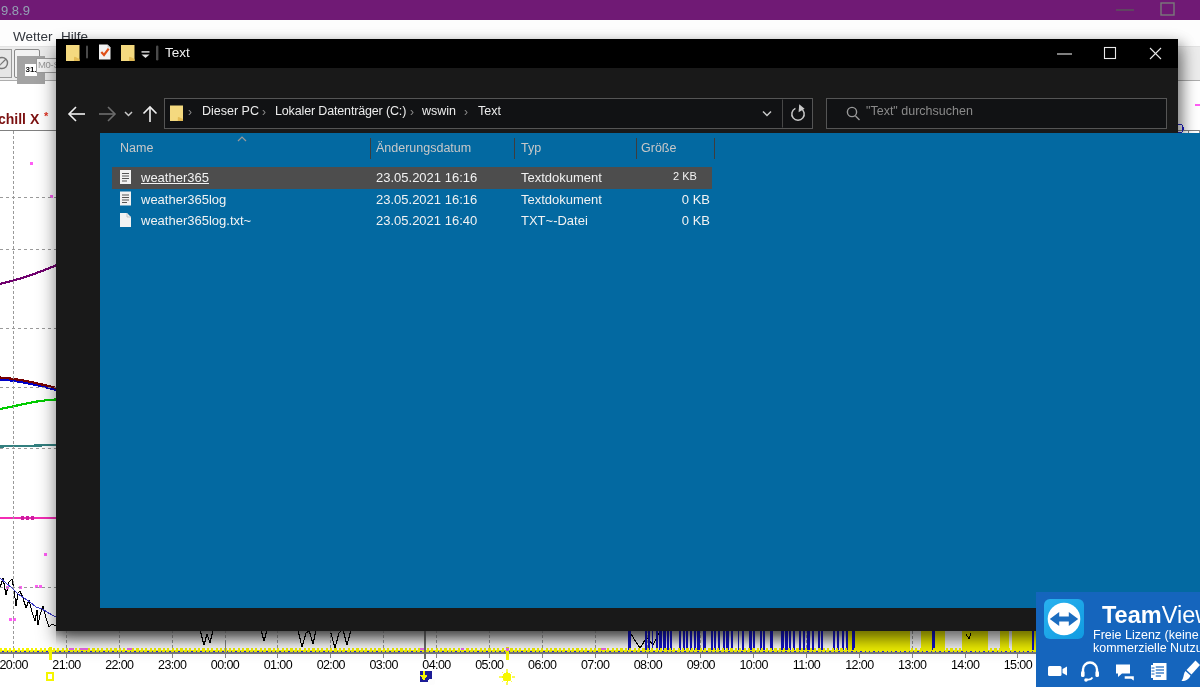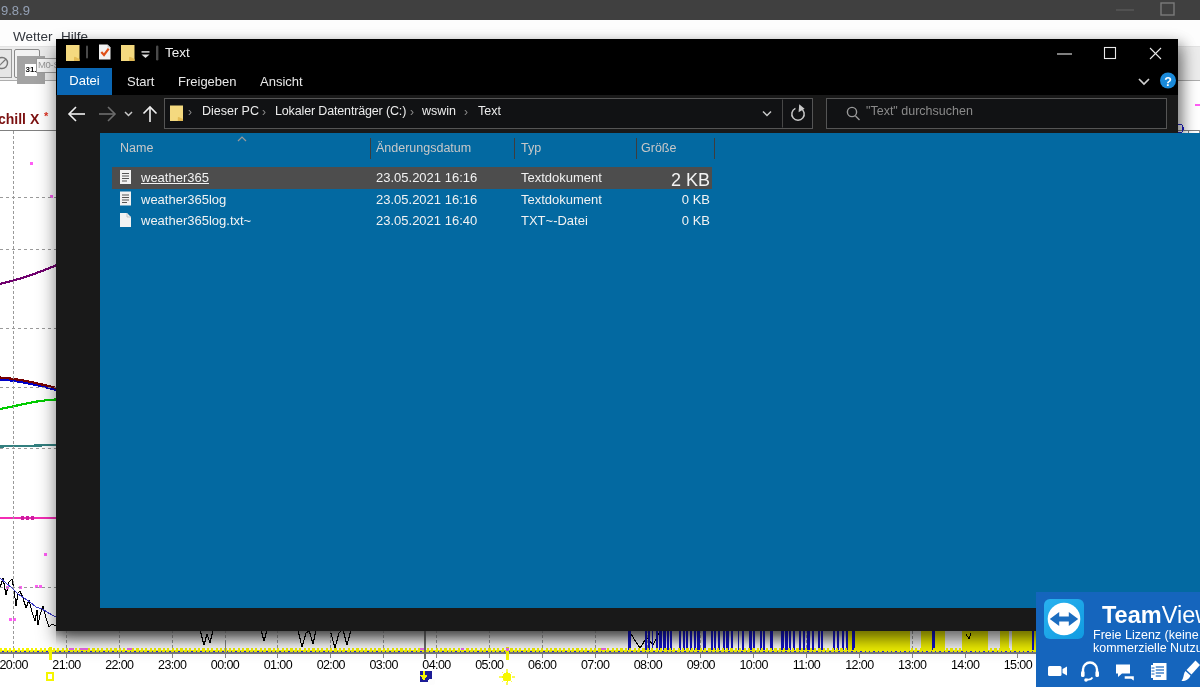--- a/index.html
+++ b/index.html
@@ -3,21 +3,21 @@
 <meta charset="utf-8">
 <style>
   html,body{margin:0;padding:0;}
   body{width:1200px;height:687px;overflow:hidden;position:relative;background:#fff;
        font-family:"Liberation Sans",sans-serif;}
   .abs{position:absolute;}
 </style>
 </head>
 <body>
 
-<div class="abs" style="left:0;top:0;width:1200px;height:20px;background:#404040;">
+<div class="abs" style="left:0;top:0;width:1200px;height:20px;background:#701a75;">
   <div class="abs" style="left:1px;top:3px;font-size:13px;color:#94a0b4;">9.8.9</div>
   <svg class="abs" style="left:1110px;top:0;" width="90" height="20">
     <line x1="6" y1="10" x2="24" y2="10" stroke="#5a5a5a" stroke-width="1.4"></line>
     <rect x="51" y="3" width="13" height="12" fill="none" stroke="#7a7a7a" stroke-width="1.4"></rect>
   </svg>
 </div>
 
 <div class="abs" style="left:0;top:20px;width:1200px;height:26px;background:#fdfdfd;border-bottom:1px solid #e2e2e2;text-align:right;">
   <div class="abs" style="left:13px;top:9px;font-size:13.5px;color:#33373e;">Wetter</div>
   <div class="abs" style="left:61px;top:9px;font-size:13.5px;color:#33373e;">Hilfe</div>
@@ -755,31 +755,20 @@
 
     <g stroke="#e8e8e8" stroke-width="1.1" fill="none">
       <line x1="1001" y1="15" x2="1016" y2="15"></line>
       <rect x="1048.5" y="8.5" width="11" height="11"></rect>
       <line x1="1094" y1="9" x2="1105" y2="20"></line>
       <line x1="1105" y1="9" x2="1094" y2="20"></line>
     </g>
   </svg>
   <div class="abs" style="left:109px;top:6px;color:#f0f0f0;font-size:13.5px;">Text</div>
 
-  <div class="abs" style="left:0;top:29px;width:1122px;height:27px;background:#000;">
-    <div class="abs" style="left:1px;top:0;width:55px;height:27px;background:#0a67b4;color:#fff;font-size:13px;text-align:center;line-height:26px;">Datei</div>
-    <div class="abs" style="left:71px;top:6px;color:#e8e8e8;font-size:13px;">Start</div>
-    <div class="abs" style="left:122px;top:6px;color:#e8e8e8;font-size:13px;">Freigeben</div>
-    <div class="abs" style="left:204px;top:6px;color:#e8e8e8;font-size:13px;">Ansicht</div>
-    <svg class="abs" style="left:1080px;top:0;" width="42" height="27">
-      <path d="M3,11 L8,16 L13,11" stroke="#d0d0d0" stroke-width="1.7" fill="none"></path>
-      <circle cx="32" cy="12.5" r="8" fill="#1a8ada"></circle>
-      <text x="32" y="17.5" font-size="12.5" font-weight="bold" fill="#fff" text-anchor="middle" font-family="Liberation Sans">?</text>
-    </svg>
-  </div>
 
   <div class="abs" style="left:0;top:56px;width:1122px;height:38px;background:#191919;">
     <svg class="abs" style="left:0;top:0;" width="1122" height="38">
 
       <g stroke="#f0f0f0" stroke-width="1.6" fill="none">
         <line x1="13" y1="19" x2="29" y2="19"></line>
         <path d="M20,12 L13,19 L20,26"></path>
       </g>
 
       <g stroke="#6d6d6d" stroke-width="1.6" fill="none">
@@ -835,21 +824,21 @@
       <line x1="270.5" y1="5" x2="270.5" y2="26" stroke="#3d3d3d"></line>
       <line x1="414.5" y1="5" x2="414.5" y2="26" stroke="#3d3d3d"></line>
       <line x1="536.5" y1="5" x2="536.5" y2="26" stroke="#3d3d3d"></line>
       <line x1="614.5" y1="5" x2="614.5" y2="26" stroke="#3d3d3d"></line>
     </svg>
 
     <div class="abs" style="left:12px;top:34px;width:600px;height:21.5px;background:#4d4d4d;"></div>
     <div class="abs" style="left:41px;top:37px;font-size:13px;color:#f2f2f2;text-decoration:underline;">weather365</div>
     <div class="abs" style="left:276px;top:37px;font-size:13px;color:#f2f2f2;">23.05.2021 16:16</div>
     <div class="abs" style="left:421px;top:37px;font-size:13px;color:#f2f2f2;">Textdokument</div>
-    <div class="abs" style="left:560px;top:37px;width:50px;text-align:right;font-size:18px;color:#f2f2f2;">2 KB</div>
+    <div class="abs" style="left:560px;top:37px;width:50px;text-align:center;font-size:11px;color:#f2f2f2;">2 KB</div>
 
     <div class="abs" style="left:41px;top:58.5px;font-size:13px;color:#f2f2f2;">weather365log</div>
     <div class="abs" style="left:276px;top:58.5px;font-size:13px;color:#f2f2f2;">23.05.2021 16:16</div>
     <div class="abs" style="left:421px;top:58.5px;font-size:13px;color:#f2f2f2;">Textdokument</div>
     <div class="abs" style="left:560px;top:58.5px;width:50px;text-align:right;font-size:13px;color:#f2f2f2;">0 KB</div>
 
     <div class="abs" style="left:41px;top:80px;font-size:13px;color:#f2f2f2;">weather365log.txt~</div>
     <div class="abs" style="left:276px;top:80px;font-size:13px;color:#f2f2f2;">23.05.2021 16:40</div>
     <div class="abs" style="left:421px;top:80px;font-size:13px;color:#f2f2f2;">TXT~-Datei</div>
     <div class="abs" style="left:560px;top:80px;width:50px;text-align:right;font-size:13px;color:#f2f2f2;">0 KB</div>

